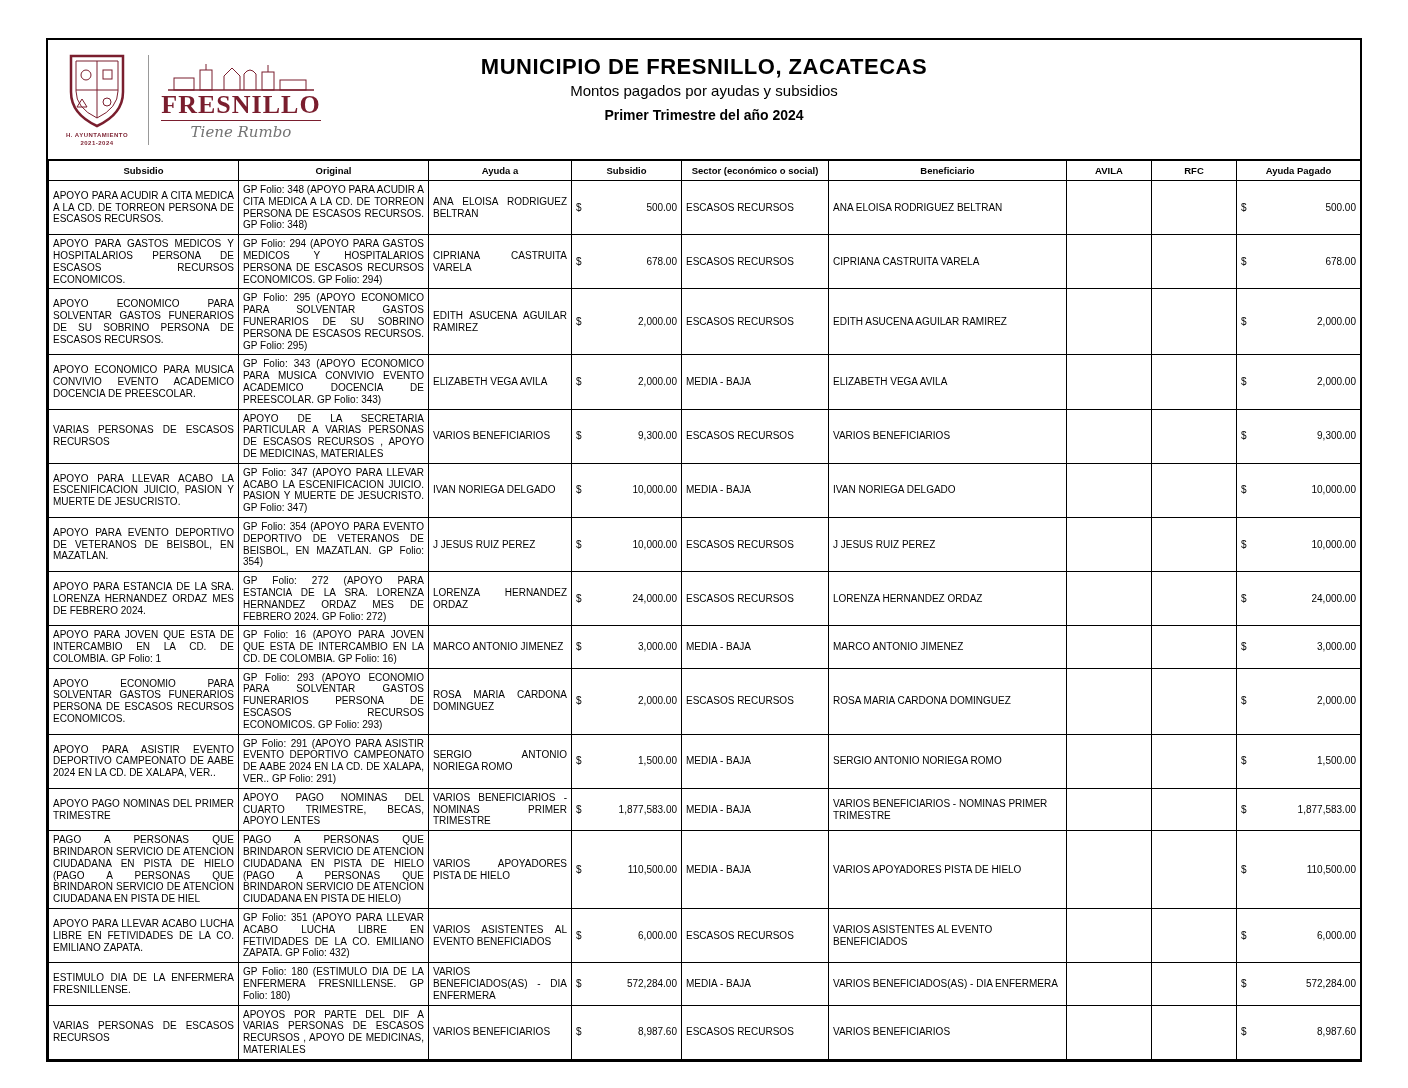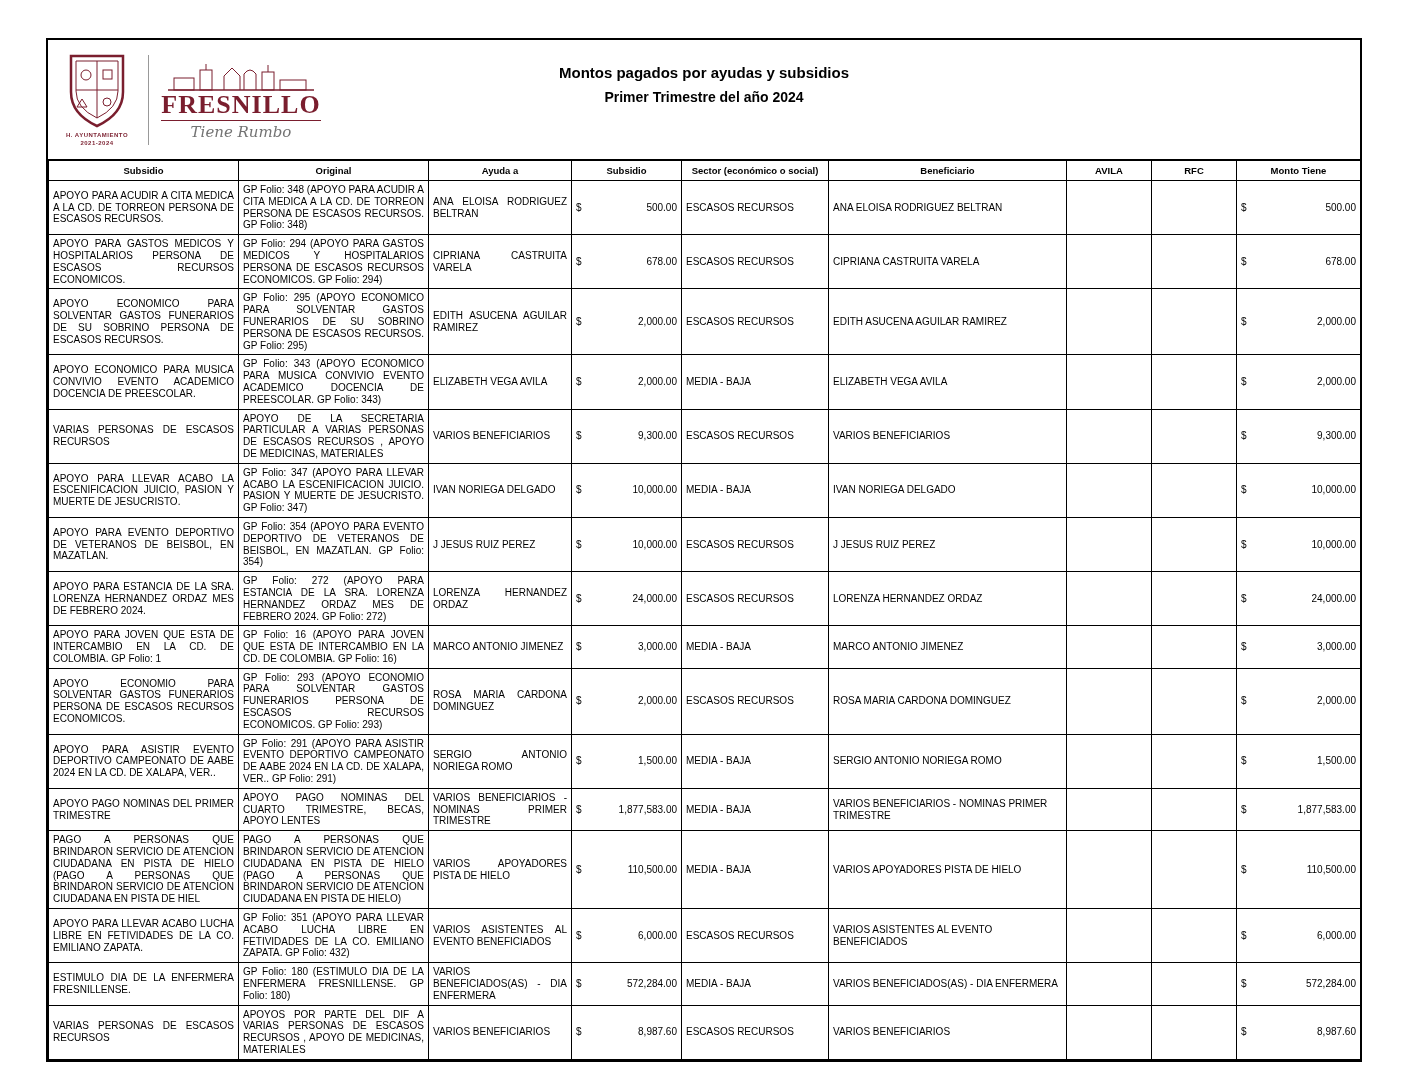--- a/index.html
+++ b/index.html
@@ -11,21 +11,21 @@
   .header-band { position:relative; height:120px; border-bottom:1px solid #000; }
   .logos { position:absolute; left:10px; top:6px; display:flex; align-items:center; gap:12px; height:108px; }
   .logo-divider { width:1px; height:90px; background:#999; }
   .crest-wrap { display:flex; flex-direction:column; align-items:center; width:78px; }
   .crest-caption { font-size:6px; letter-spacing:0.5px; color:#7a1e2e; font-weight:bold; text-align:center; line-height:1.3; }
   .fres-logo { display:flex; flex-direction:column; align-items:center; width:160px; }
   .fres-name { font-family:"Liberation Serif", serif; font-weight:bold; color:#7a1e2e; font-size:26px; letter-spacing:1px; line-height:1; border-bottom:1.5px solid #7a1e2e; padding-bottom:2px; }
   .fres-tagline { font-family:"DejaVu Serif", serif; font-style:italic; color:#737373; font-size:15px; margin-top:2px; }
   .titles { text-align:center; padding-top:14px; }
   .title { font-size:22px; font-weight:bold; letter-spacing:0.5px; }
-  .subtitle1 { font-size:15px; font-weight:bold; margin-top:10px; }
+  .subtitle1 { font-size:15px; font-weight:normal; margin-top:2px; }
   .subtitle2 { font-size:14px; font-weight:bold; margin-top:8px; }
 
   
   table.data { width:100%; border-collapse:collapse; table-layout:fixed; }
   table.data th, table.data td { border:1px solid #000; overflow:hidden; }
   table.data th { font-size:9.5px; font-weight:bold; text-align:center; padding:4px 2px; }
   table.data td { font-size:10px; line-height:1.18; padding:3px 4px; vertical-align:middle; word-wrap:break-word; }
   td.just { text-align:justify; }
   td.center { }
   .moneywrap { display:flex; justify-content:space-between; align-items:center; }
@@ -69,20 +69,21 @@
             <line x1="102" y1="12" x2="102" y2="5" stroke="#7a1e2e" stroke-width="1"></line>
             <rect x="114" y="20" width="26" height="10" fill="none" stroke="#7a1e2e" stroke-width="1"></rect>
           </svg>
           <div class="fres-name">FRESNILLO</div>
           <div class="fres-tagline">Tiene Rumbo</div>
         </div>
 
       </div>
 
       <div class="titles">
+        <div class="title">MUNICIPIO DE FRESNILLO, ZACATECAS</div>
         <div class="subtitle1">Montos pagados por ayudas y subsidios</div>
         <div class="subtitle2">Primer Trimestre  del año 2024</div>
       </div>
     </div>
 
     <table class="data">
       <colgroup>
         <col style="width:190px">
           <col style="width:190px">
           <col style="width:143px">
@@ -96,21 +97,21 @@
       <thead>
         <tr>
           <th>Subsidio</th>
           <th>Original</th>
           <th>Ayuda a</th>
           <th>Subsidio</th>
           <th>Sector (económico o social)</th>
           <th>Beneficiario</th>
           <th>AVILA</th>
           <th>RFC</th>
-          <th>Monto Tiene</th>
+          <th>Ayuda Pagado</th>
         </tr>
       </thead>
       <tbody>
           <tr>
     <td class="just">APOYO PARA ACUDIR A CITA MEDICA A LA CD. DE TORREON PERSONA DE ESCASOS RECURSOS.</td>
     <td class="just">GP Folio: 348 (APOYO PARA ACUDIR A CITA MEDICA A LA CD. DE TORREON PERSONA DE ESCASOS RECURSOS. GP Folio: 348)</td>
     <td class="just">ANA ELOISA RODRIGUEZ BELTRAN</td>
     <td>
       <div class="moneywrap">
         <span>$</span>

